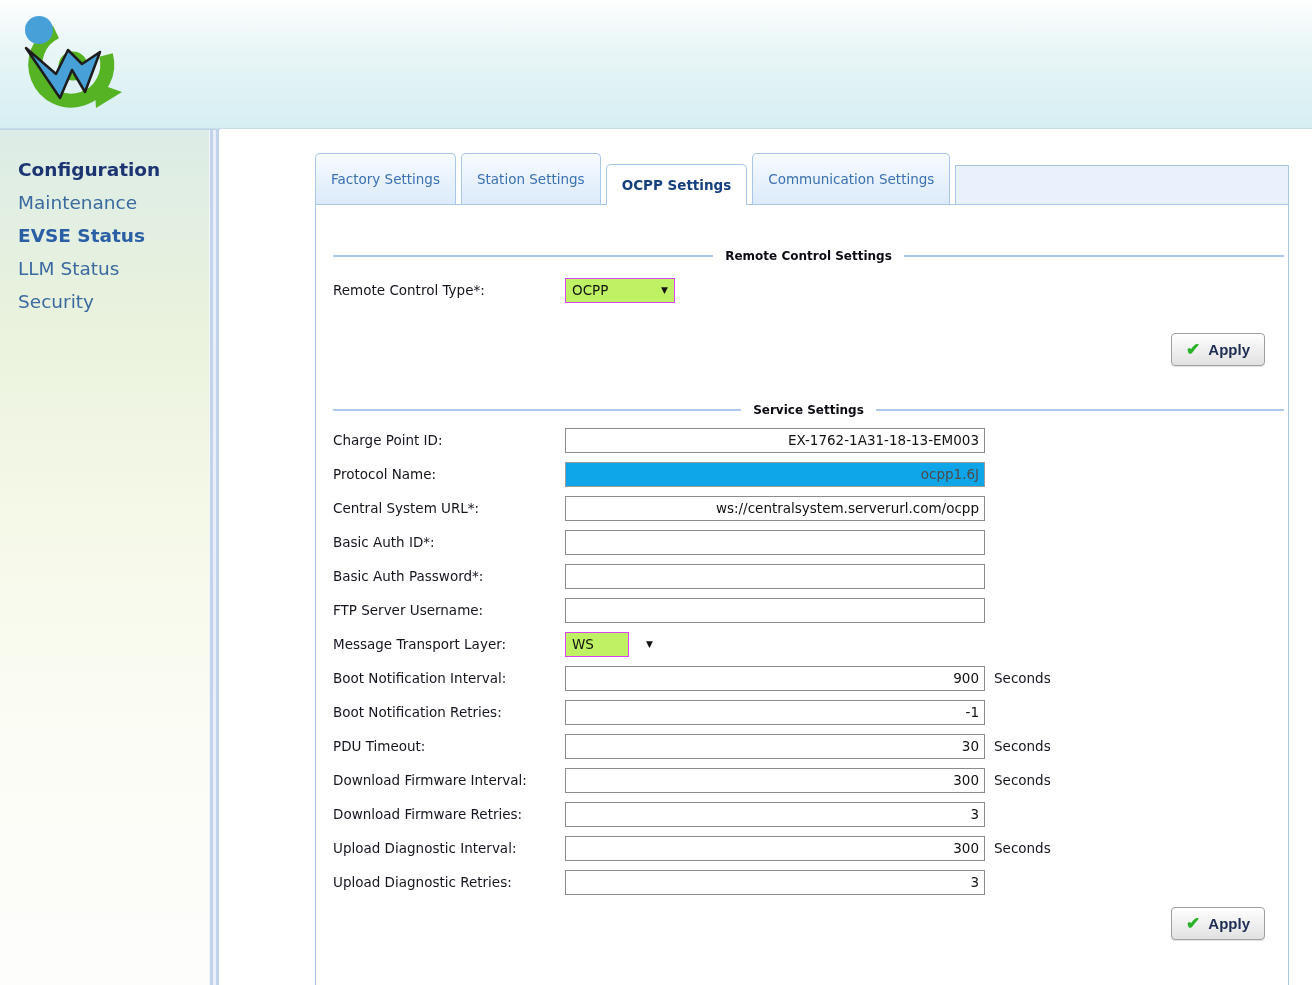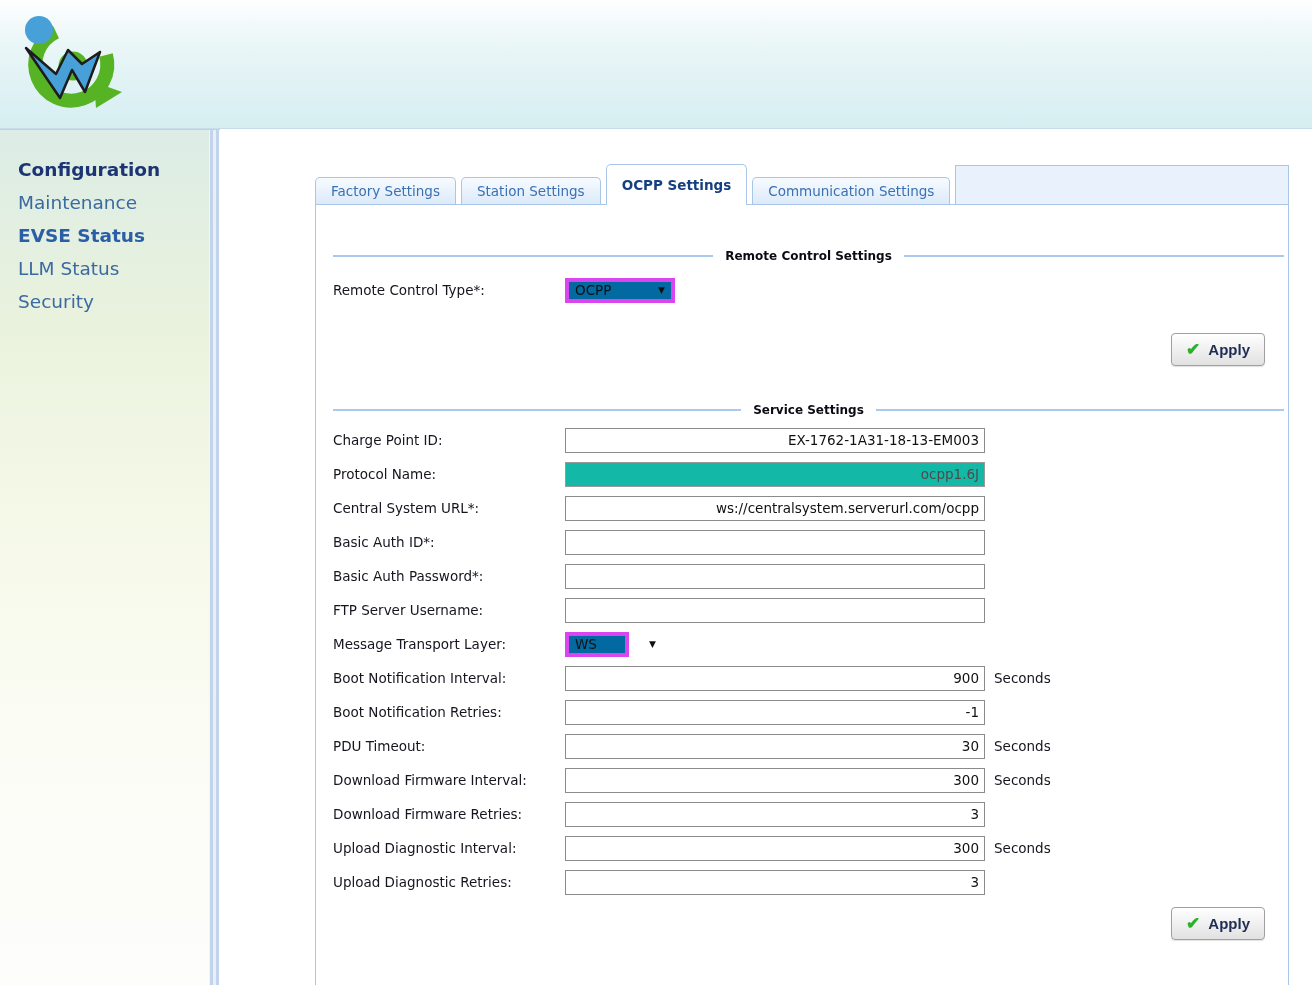--- a/index.html
+++ b/index.html
@@ -18,43 +18,43 @@
   .side-item { font-size:18.5px; line-height:33px; color:#3b6aa0; cursor:pointer; white-space:nowrap; }
   .side-item.bold-dark { font-weight:bold; color:#1c3472; }
   .side-item.bold-blue { font-weight:bold; color:#2a5fa5; }
   .divider { width:11px; border-top:1px solid #bcd3e8;
              background:linear-gradient(90deg,#f2f6fb 0 1px,#c2d4ec 1px 4px,#e9eff8 4px 7px,#c2d4ec 7px 10px,#ffffff 10px 11px); }
   .content { flex:1; background:#fff; }
 
   
   .panel-wrap { margin:34px 0 0 95px; width:974px; }
   .tabbar { display:flex; align-items:flex-end; height:41px; }
-  .tab { height:27px; display:flex; align-items:center; padding:0 15px; margin-right:5px;
+  .tab { height:51px; display:flex; align-items:center; padding:0 15px; margin-right:5px;
          background:linear-gradient(180deg,#f7fbff,#dceafa); border:1px solid #a9c6e8; border-bottom:none;
          border-radius:5px 5px 0 0; color:#3b70b2; cursor:pointer; white-space:nowrap; }
   .tab.active { height:41px; background:#fff; margin-bottom:-1px; position:relative; z-index:2;
                 font-weight:bold; color:#15407f; }
   .tabfill { flex:1; height:39px; background:#e9f1fd; border:1px solid #a9c6e8; border-bottom:none; }
   .panel { border:1px solid #a9c6e8; background:#fff; height:832px; }
 
   
   .section-head { display:flex; align-items:center; margin:0 4px 0 17px; }
   .section-head .hline { flex:1; height:2px; background:#abc9ec; }
   .section-head .stitle { margin:0 12px; font-weight:bold; font-size:12px; color:#0b0b14; white-space:nowrap; }
   .remote-head { padding-top:44px; }
   .service-head { margin-top:37px; }
 
   .rows { margin-top:6px; }
   .row { display:flex; align-items:center; height:34px; padding-left:17px; }
   .row .flabel { width:232px; color:#15151f; }
   .row input[type=text] { width:420px; height:25px; border:1px solid #8b8b8b; padding:2px 5px;
          font-family:"DejaVu Sans",sans-serif; font-size:13.5px; color:#111; background:#fff;text-align:right; }
-  .row input[type=text].disabled { background:#14b8a6; border:1px solid #9a9a9a; color:#4c4c4c; }
+  .row input[type=text].disabled { background:#0ea5e9; border:1px solid #9a9a9a; color:#4c4c4c; }
   .selbox { display:inline-flex; justify-content:space-between; align-items:center; height:25px;
-            border:4px solid #d946ef; background:#0369a1; padding:0 6px; cursor:pointer;text-align:right; }
+            border:1px solid #d946ef; background:#bef264; padding:0 6px; cursor:pointer;text-align:right; }
   .selbox.wide { width:110px; } .selbox.narrow { width:64px;gap:44px; }
   .sel-arrow { font-size:9px; color:#111; margin-left:8px; }
   .unit { margin-left:9px; color:#15151f; }
   .remote-rows { margin-top:10px; }
 
   .apply-row { display:flex; justify-content:flex-end; padding-right:23px; }
   .apply-row.top { margin-top:26px; } .apply-row.bottom { margin-top:8px; }
   .apply-btn { height:33px; display:inline-flex; align-items:center; gap:8px; padding:0 14px;
                border:1px solid #a0a0a0; border-radius:4px; background:linear-gradient(180deg,#ffffff,#e1e1e1);
                box-shadow:0 1px 1px rgba(0,0,0,0.12); font-weight:bold; font-size:15px; color:#1e2d52; cursor:pointer; }

